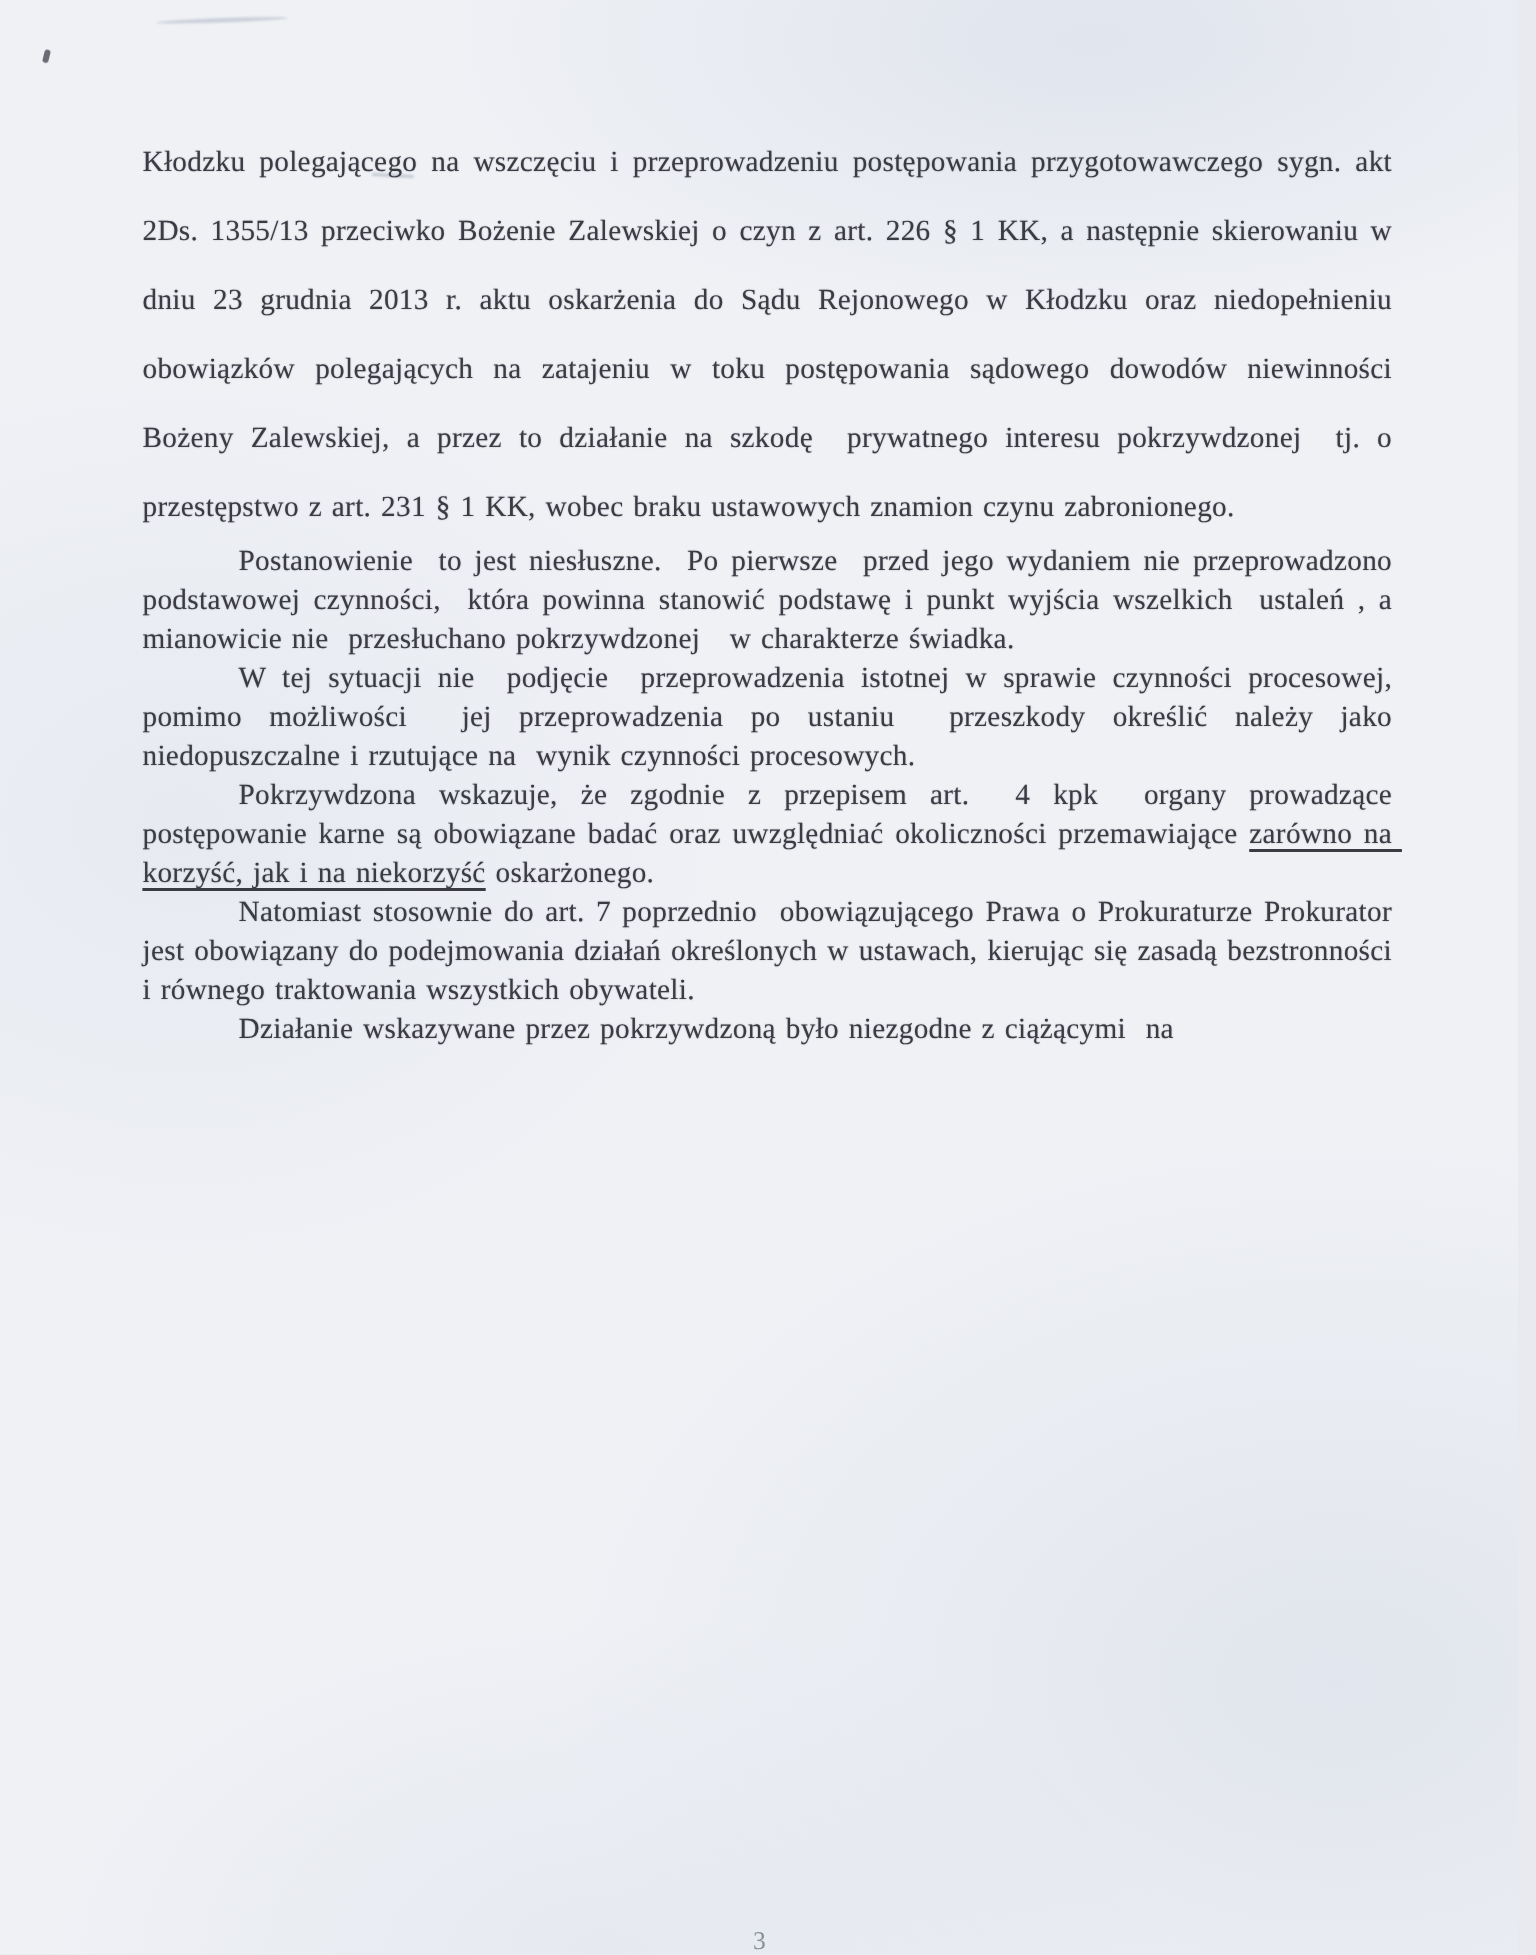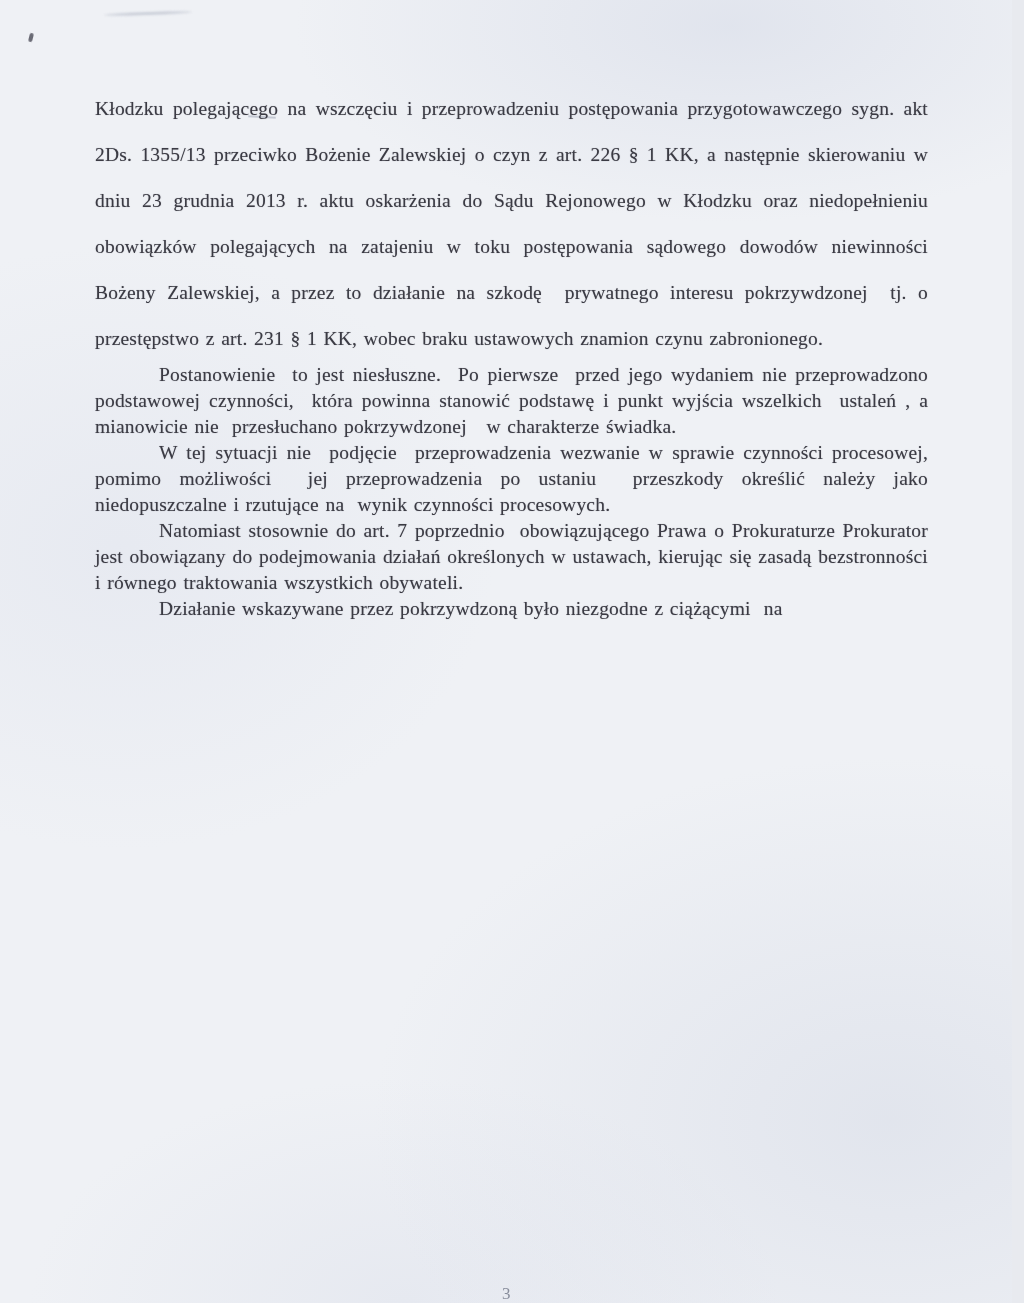--- a/index.html
+++ b/index.html
@@ -102,22 +102,23 @@
   <div class="artifact-smudge"></div>
   <div class="artifact-dash"></div>
 
   <div class="content">
 
     <p class="p-first">Kłodzku polegającego na wszczęciu i przeprowadzeniu postępowania przygotowawczego sygn. akt  2Ds. 1355/13 przeciwko Bożenie Zalewskiej o czyn z art. 226 § 1 KK, a następnie skierowaniu w dniu 23 grudnia 2013 r. aktu oskarżenia do Sądu Rejonowego w Kłodzku oraz niedopełnieniu obowiązków polegających na zatajeniu w toku postępowania sądowego dowodów niewinności Bożeny Zalewskiej, a przez to działanie na szkodę  prywatnego interesu pokrzywdzonej  tj. o przestępstwo z art. 231 § 1 KK, wobec braku ustawowych znamion czynu zabronionego.</p>
 
     <p class="p-tight indent mt-a">Postanowienie  to jest niesłuszne.  Po pierwsze  przed jego wydaniem nie przeprowadzono podstawowej czynności,  która powinna stanowić podstawę i punkt wyjścia wszelkich  ustaleń , a mianowicie nie  przesłuchano pokrzywdzonej   w charakterze świadka.</p>
 
 
-    <p class="p-tight indent mt-b">W tej sytuacji nie  podjęcie  przeprowadzenia wezwanie w sprawie czynności procesowej, pomimo możliwości  jej przeprowadzenia po ustaniu  przeszkody określić należy jako niedopuszczalne i rzutujące na  wynik czynności procesowych.</p>
+    <p class="p-tight indent mt-b">W tej sytuacji nie  podjęcie  przeprowadzenia istotnej w sprawie czynności procesowej, pomimo możliwości  jej przeprowadzenia po ustaniu  przeszkody określić należy jako niedopuszczalne i rzutujące na  wynik czynności procesowych.</p>
 
+    <p class="p-tight indent mt-c"><span>Pokrzywdzona wskazuje, że zgodnie z przepisem art.  4 kpk  organy prowadzące postępowanie karne są obowiązane badać oraz uwzględniać okoliczności przemawiające </span><span class="u">zarówno na korzyść, jak i na niekorzyść</span><span> oskarżonego.</span></p>
 
     <p class="p-tight indent mt-d">Natomiast stosownie do art. 7 poprzednio  obowiązującego Prawa o Prokuraturze Prokurator jest obowiązany do podejmowania działań określonych w ustawach, kierując się zasadą bezstronności i równego traktowania wszystkich obywateli.</p>
 
     <p class="p-tight indent mt-d">Działanie wskazywane przez pokrzywdzoną było niezgodne z ciążącymi  na</p>
 
   </div>
 
   <div class="pagenum">3</div>
 
 </div>

